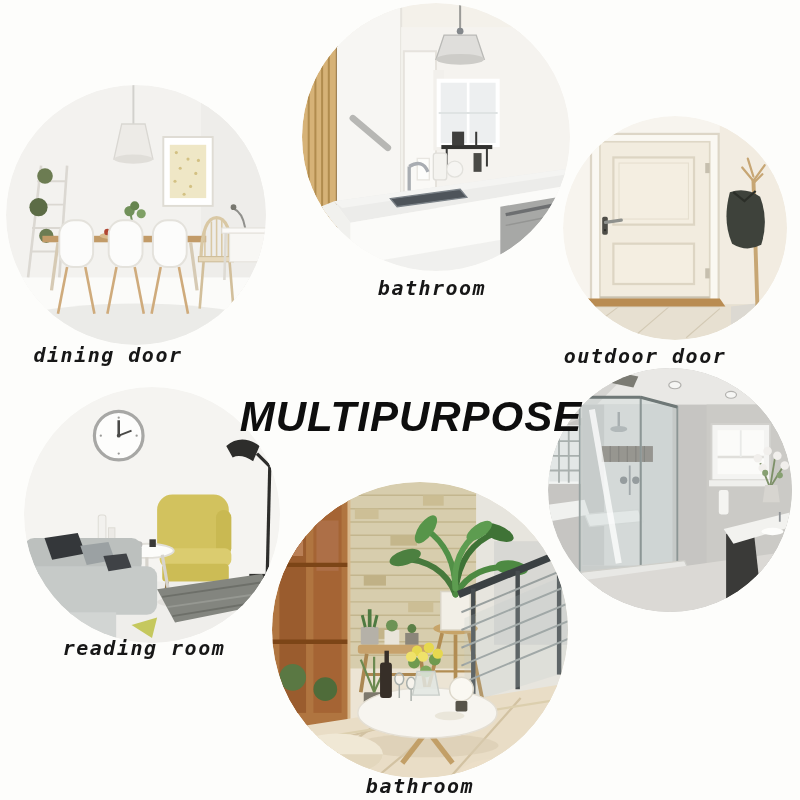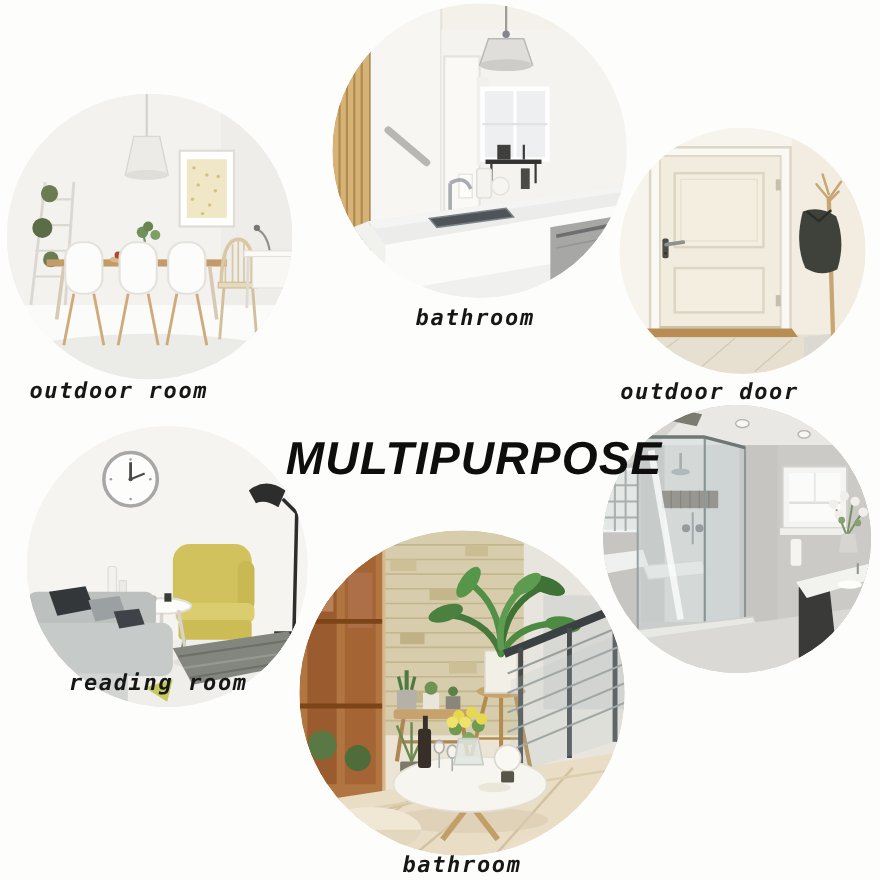--- a/index.html
+++ b/index.html
@@ -15,33 +15,32 @@
     position:absolute; transform:translate(-50%,-50%);
     font-family:"DejaVu Sans Mono",monospace; font-weight:700; font-style:italic;
     font-size:20px; letter-spacing:1.5px; white-space:nowrap;
     color:var(--label-ink,#171717);
   }
   .title {
     position:absolute; left:411px; top:389px; transform:translate(-50%,-50%);
     font-family:"Liberation Sans",sans-serif; font-weight:700; font-style:italic;
     font-size:42px; letter-spacing:1px; white-space:nowrap;
     color:var(--title-ink,#0e0e0e);
-    margin-left:20px;
   }
   
   .room-dining   { left:6px;   top:85px;  width:260px; height:260px; }
   .room-kitchen  { left:302px; top:3px;   width:268px; height:268px; }
   .room-outdoor  { left:563px; top:116px; width:224px; height:224px; }
   .room-reading  { left:24px;  top:387px; width:256px; height:256px; }
   .room-bathroom { left:548px; top:368px; width:244px; height:244px; }
   .room-balcony  { left:272px; top:482px; width:296px; height:296px; }
   .cap-dining   { left:108px; top:355px; }
   .cap-kitchen  { left:432px; top:288px; }
   .cap-outdoor  { left:645px; top:356px; }
-  .cap-reading  { left:144px; top:620px;font-style:italic; }
+  .cap-reading  { left:144px; top:648px;font-style:italic; }
   .cap-bathroom { left:683px; top:630px; }
   .cap-balcony  { left:420px; top:786px; }
 </style>
 </head>
 <body>
 
 <div class="canvas">
 
   <figure class="room room-dining">
     <div class="photo">
@@ -557,19 +556,19 @@
             <path d="M13,184 a31,14 0 0 0 62,0 z" fill="#e3d7bd"></path>
             <ellipse cx="152" cy="198" rx="26" ry="11" fill="#ecdfc8"></ellipse>
           </g>
         </g>
       </svg>
     </div>
   </figure>
 
   <h1 class="title">MULTIPURPOSE</h1>
 
-  <div class="caption cap-dining">outdoor room</div>
+  <div class="caption cap-dining">dining door</div>
   <div class="caption cap-kitchen">bathroom</div>
   <div class="caption cap-outdoor">outdoor door</div>
   <div class="caption cap-reading">reading room</div>
   <div class="caption cap-balcony">bathroom</div>
 
 </div>
 
 </body></html>

